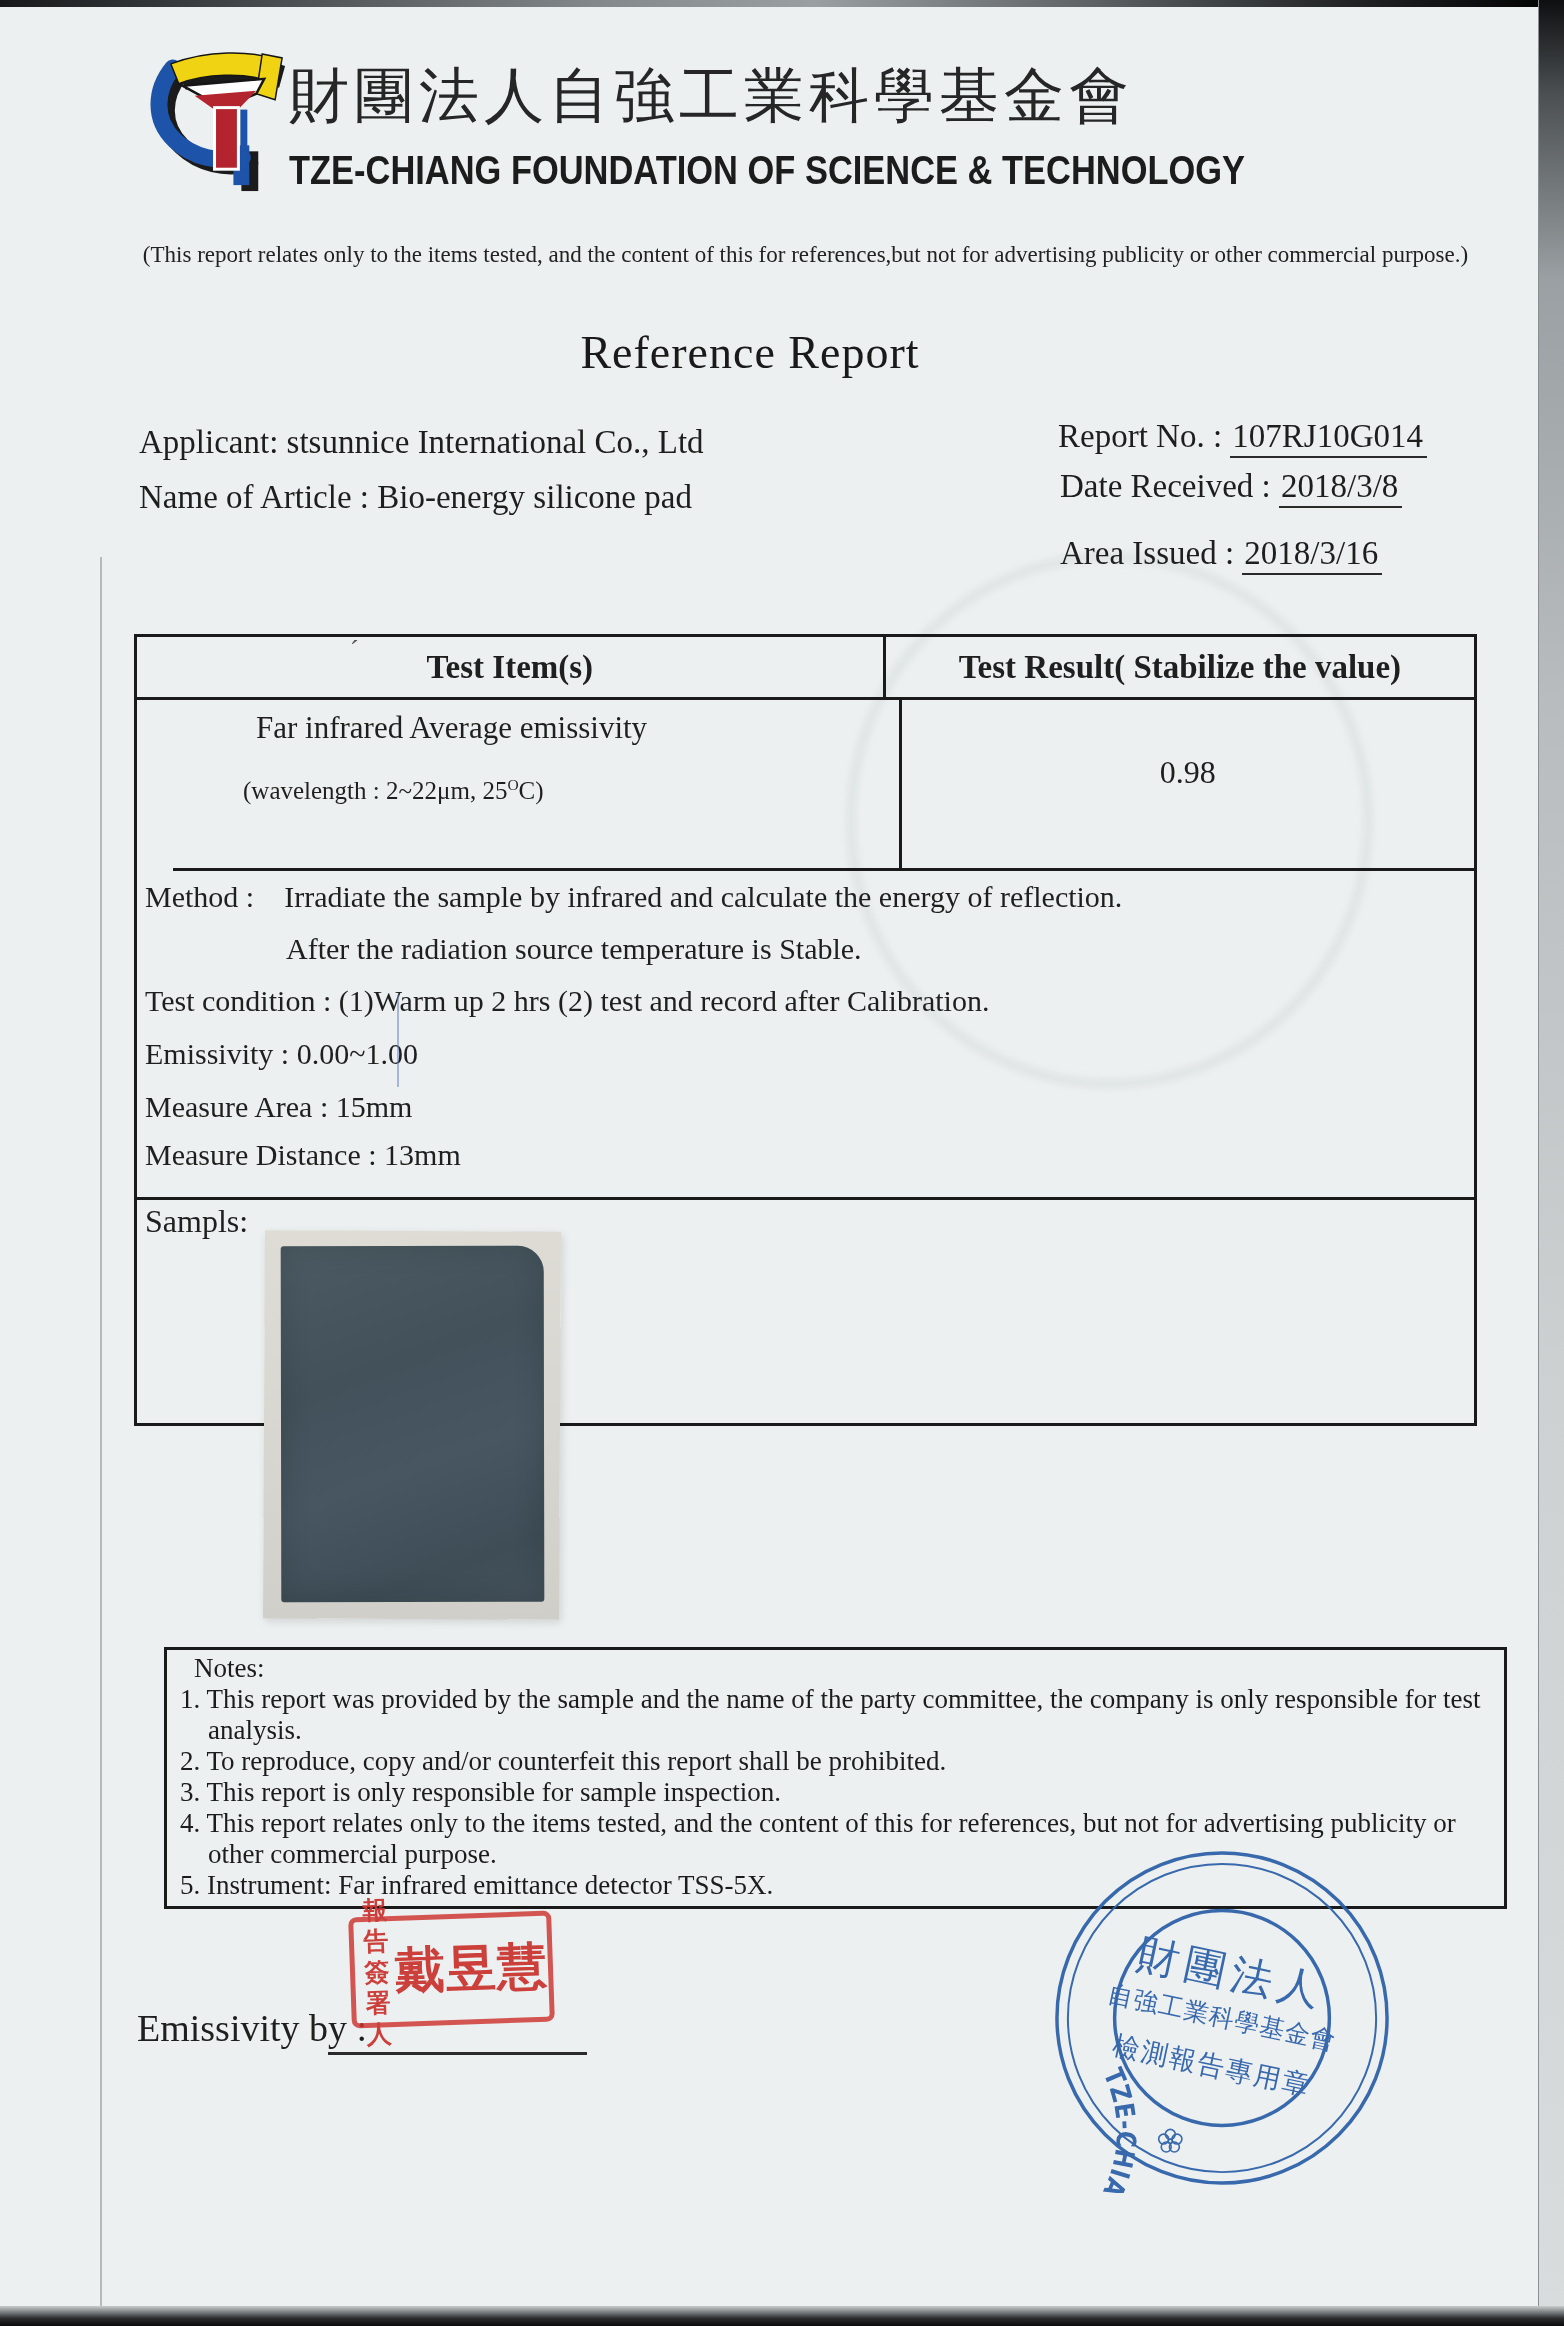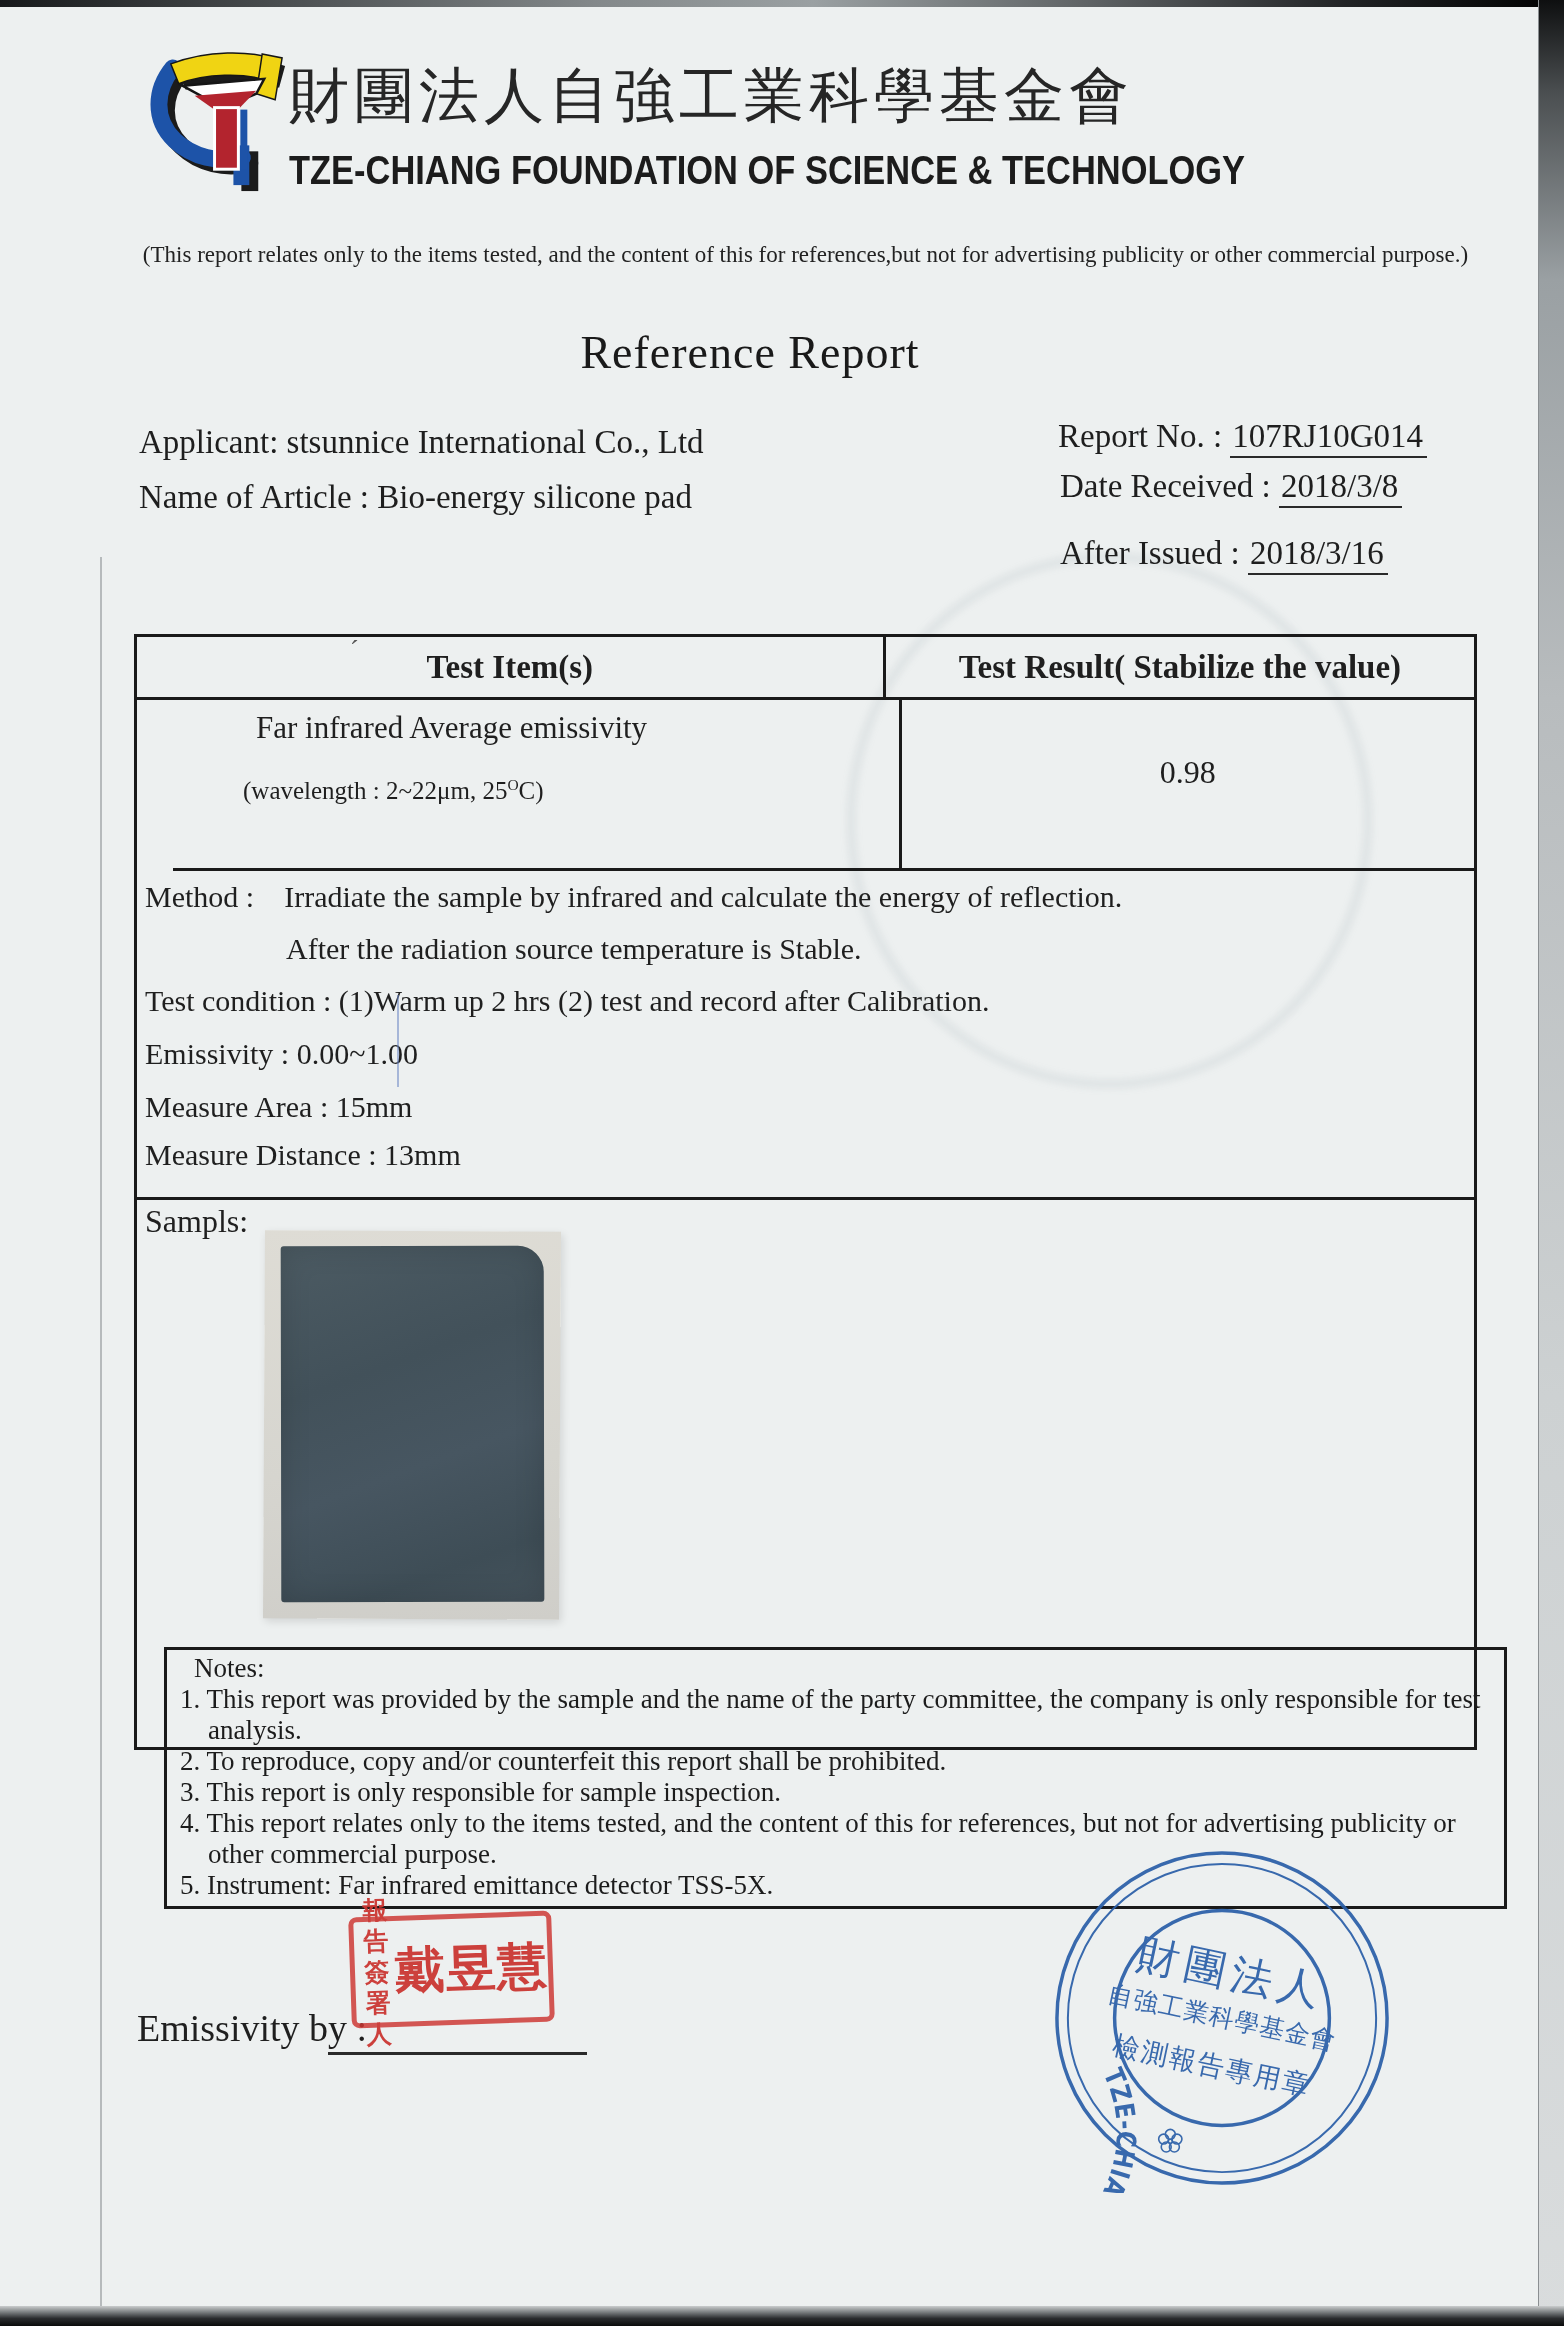--- a/index.html
+++ b/index.html
@@ -33,21 +33,21 @@
   #report-title{left:0;top:326px;width:1500px;text-align:center;font-size:46px;letter-spacing:1px;color:#1a1a1a;}
   
   .meta-line{font-size:33px;color:#1e1e1e;white-space:nowrap;}
   #applicant{left:139px;top:424px;}
   #article{left:139px;top:479px;}
   #report-no{left:1058px;top:418px;}
   #date-received{left:1060px;top:468px;}
   #date-issued{left:1060px;top:535px;}
   .uval{border-bottom:2px solid #2a2a2a;padding:0 4px 2px 2px;}
   
-  #doc-table{left:134px;top:634px;width:1343px;height:1116px;border:3px solid #1a1a1a;box-sizing:border-box;}
+  #doc-table{left:134px;top:634px;width:1343px;height:792px;border:3px solid #1a1a1a;box-sizing:border-box;}
   .trow{position:relative;box-sizing:border-box;border-bottom:3px solid #1a1a1a;}
   #row-header{height:63px;display:flex;}
   #row-item{height:171px;display:flex;margin-left:36px;}
   .cell-l{width:56%;box-sizing:border-box;border-right:3px solid #1a1a1a;position:relative;}
   .cell-r{width:44%;position:relative;}
   .th{font-weight:bold;font-size:33px;text-align:center;line-height:60px;}
   #item-line1{position:absolute;left:83px;top:10px;font-size:31px;}
   #item-line2{position:absolute;left:70px;top:76px;font-size:25px;}
   #item-line2 sup{font-size:0.62em;}
   #result-val{position:absolute;left:0;top:54px;width:100%;text-align:center;font-size:32px;}
@@ -120,21 +120,21 @@
   </div>
   <div class="abs meta-line" id="report-no">
     <span>Report No. :</span>
     <span class="uval">107RJ10G014</span>
   </div>
   <div class="abs meta-line" id="date-received">
     <span>Date Received :</span>
     <span class="uval">2018/3/8</span>
   </div>
   <div class="abs meta-line" id="date-issued">
-    <span>After Issued :</span>
+    <span>Area Issued :</span>
     <span class="uval">2018/3/16</span>
   </div>
 
   <div class="abs" id="stray-mark">´</div>
 
   <div class="abs" id="doc-table">
     <div class="trow" id="row-header">
       <div class="cell-l th">Test Item(s)</div>
       <div class="cell-r th">Test Result( Stabilize the value)</div>
     </div>

